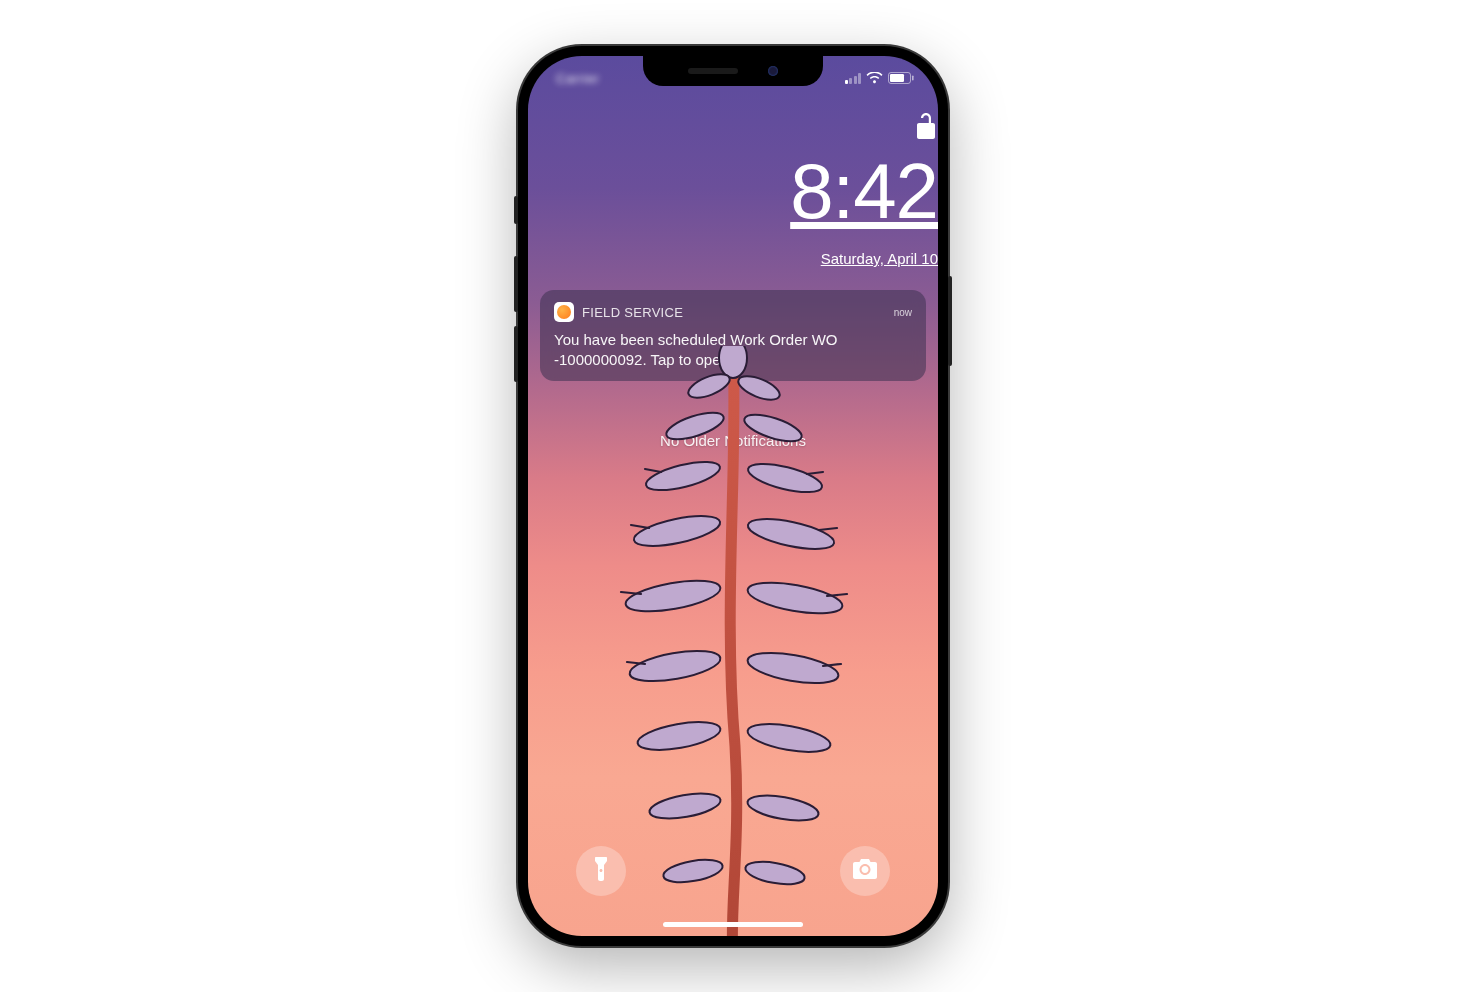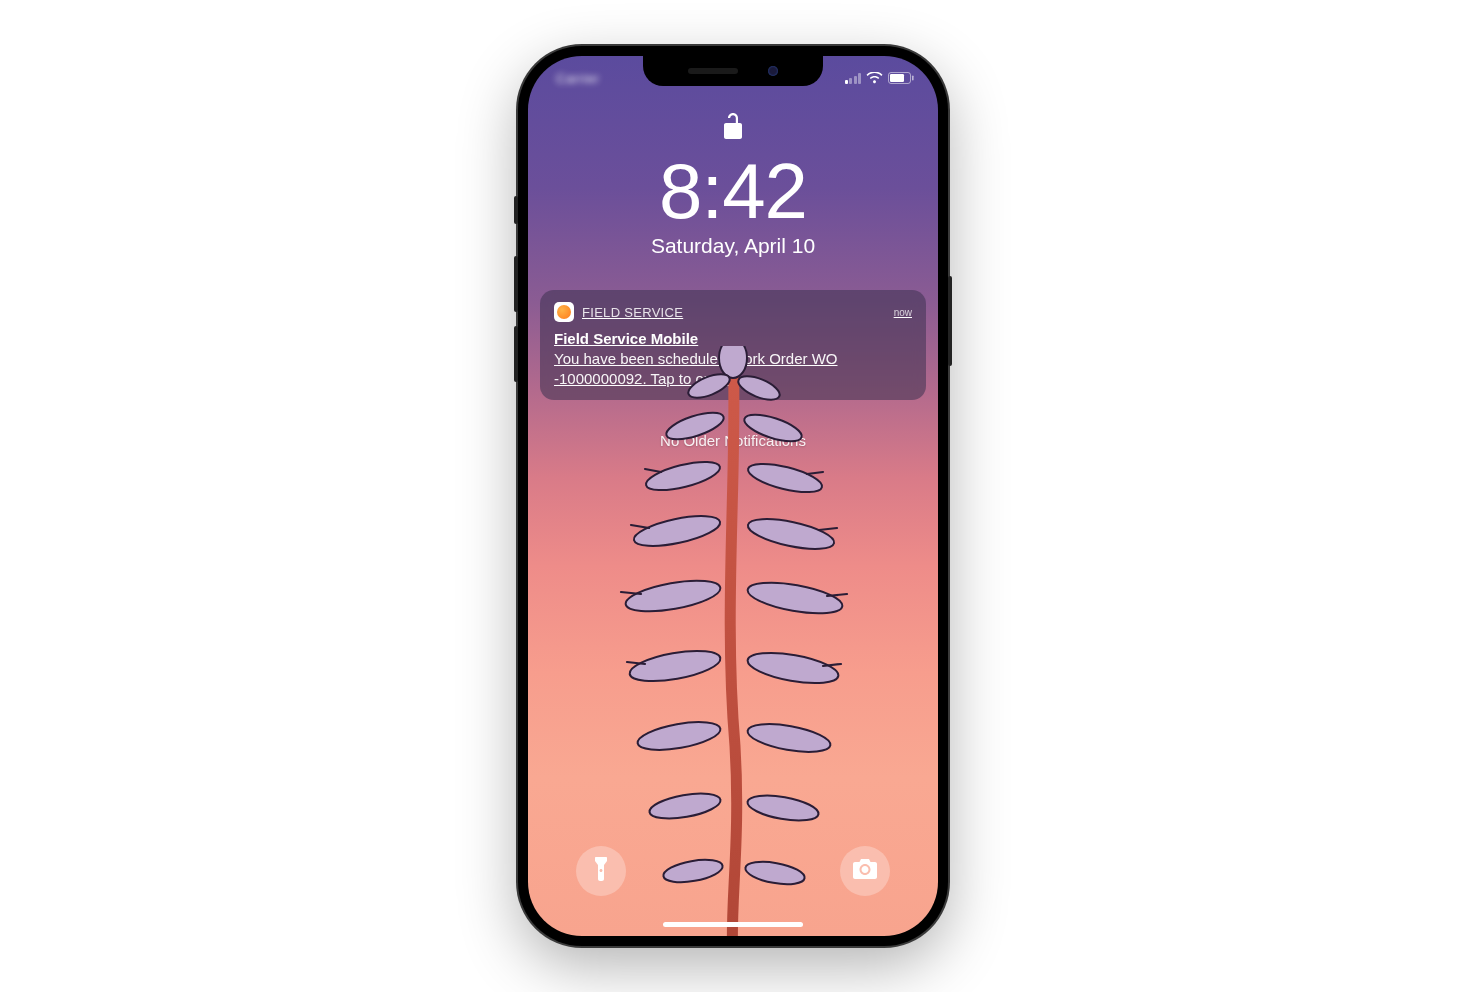--- a/index.html
+++ b/index.html
@@ -101,47 +101,47 @@
     .signal-bars span:nth-child(4){height:11px;}
     .wifi-icon svg, .battery-icon svg { display:block; }
 
     .lock-content {
       position: absolute;
       top: 54px;
       left: 0;
       right: 0;
       display: flex;
       flex-direction: column;
-      align-items: center;
+      align-items: flex-end;
       color: #fff;
+      text-decoration: underline;
     }
     .lock-icon { margin-bottom: 6px; }
     .clock-time {
       font-size: 78px;
       font-weight: 300;
       line-height: 1;
       letter-spacing: -1px;
     }
     .clock-date {
-      font-size: 21px;
+      font-size: 15px;
       font-weight: 400;
-      margin-top: 4px;
+      margin-top: 20px;
     }
 
     .notification {
       position: absolute;
       top: 234px;
       left: 12px;
       right: 12px;
       background: rgba(60, 50, 80, 0.55);
       backdrop-filter: blur(6px);
       border-radius: 14px;
       padding: 12px 14px;
       color: #fff;
-      text-decoration: underline;
     }
     .notif-header { display: flex; align-items: center; margin-bottom: 8px; }
     .notif-app-icon {
       width: 20px;
       height: 20px;
       border-radius: 5px;
       background: #fff;
       display: flex;
       align-items: center;
       justify-content: center;
@@ -278,21 +278,20 @@
     </div>
 
     <div class="notification">
       <div class="notif-header">
         <div class="notif-app-icon">
           <div class="notif-app-icon-inner"></div>
         </div>
         <div class="notif-app-name">FIELD SERVICE</div>
         <div class="notif-time">now</div>
       </div>
-      <div class="notif-title">Field Service Mobile</div>
       <div class="notif-body">You have been scheduled Work Order WO -1000000092. Tap to open.</div>
     </div>
 
     <div class="no-older">No Older Notifications</div>
 
     <svg class="plant" width="300" height="620" viewBox="0 0 300 620">
       <defs>
         <linearGradient id="stemG" x1="0" y1="0" x2="0" y2="1">
           <stop offset="0%" stop-color="#cf5a4a"></stop>
           <stop offset="100%" stop-color="#b04636"></stop>

